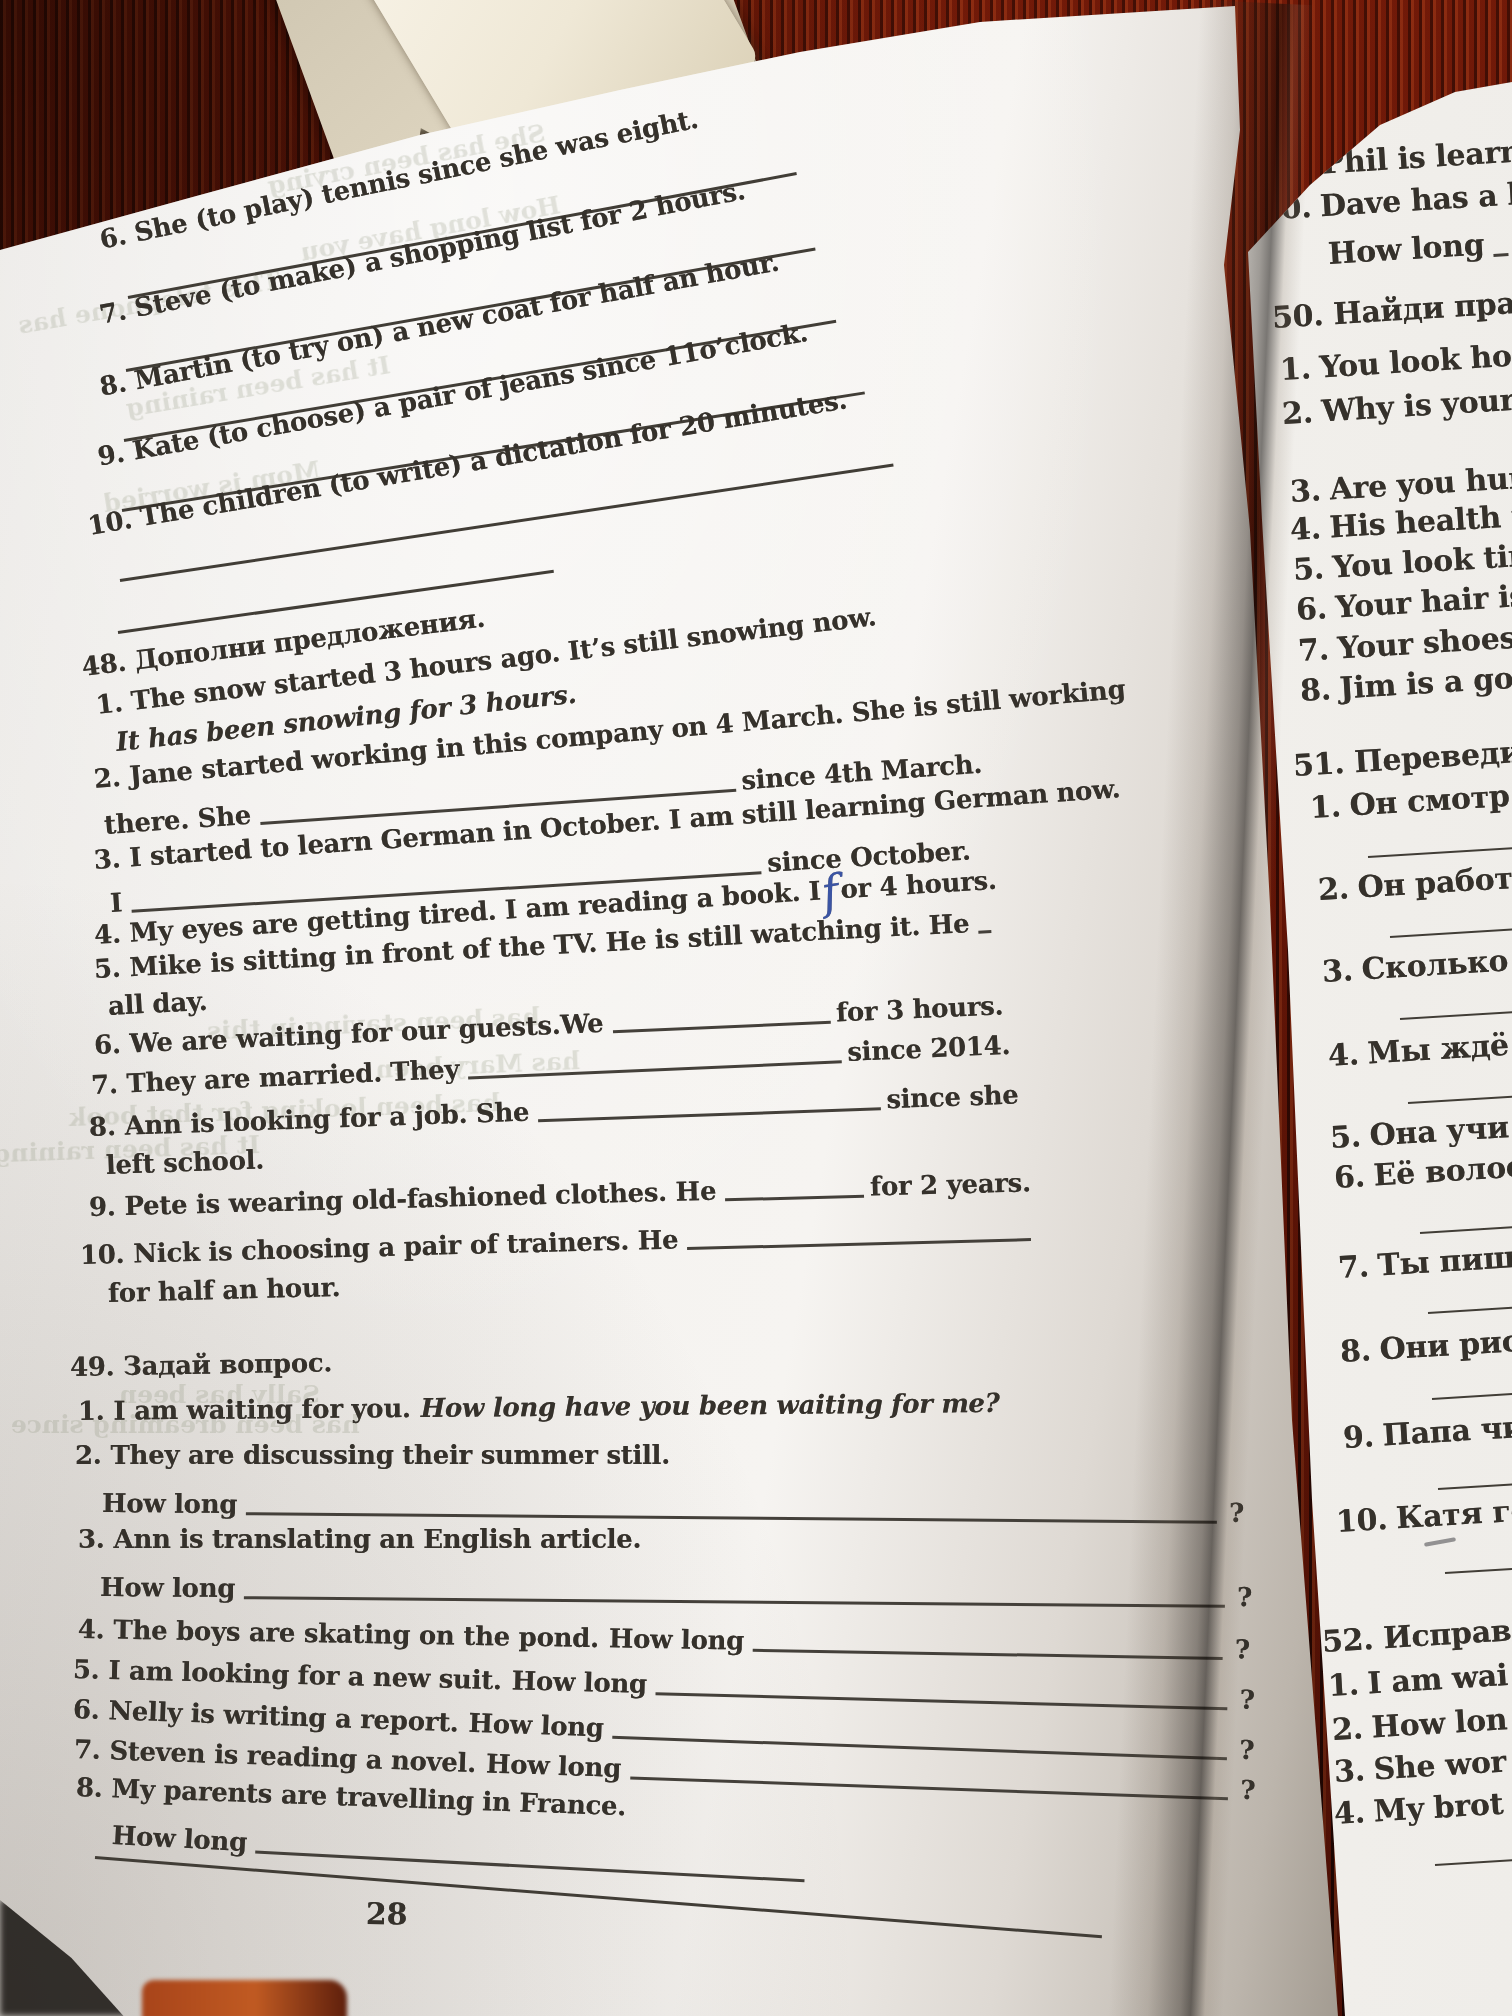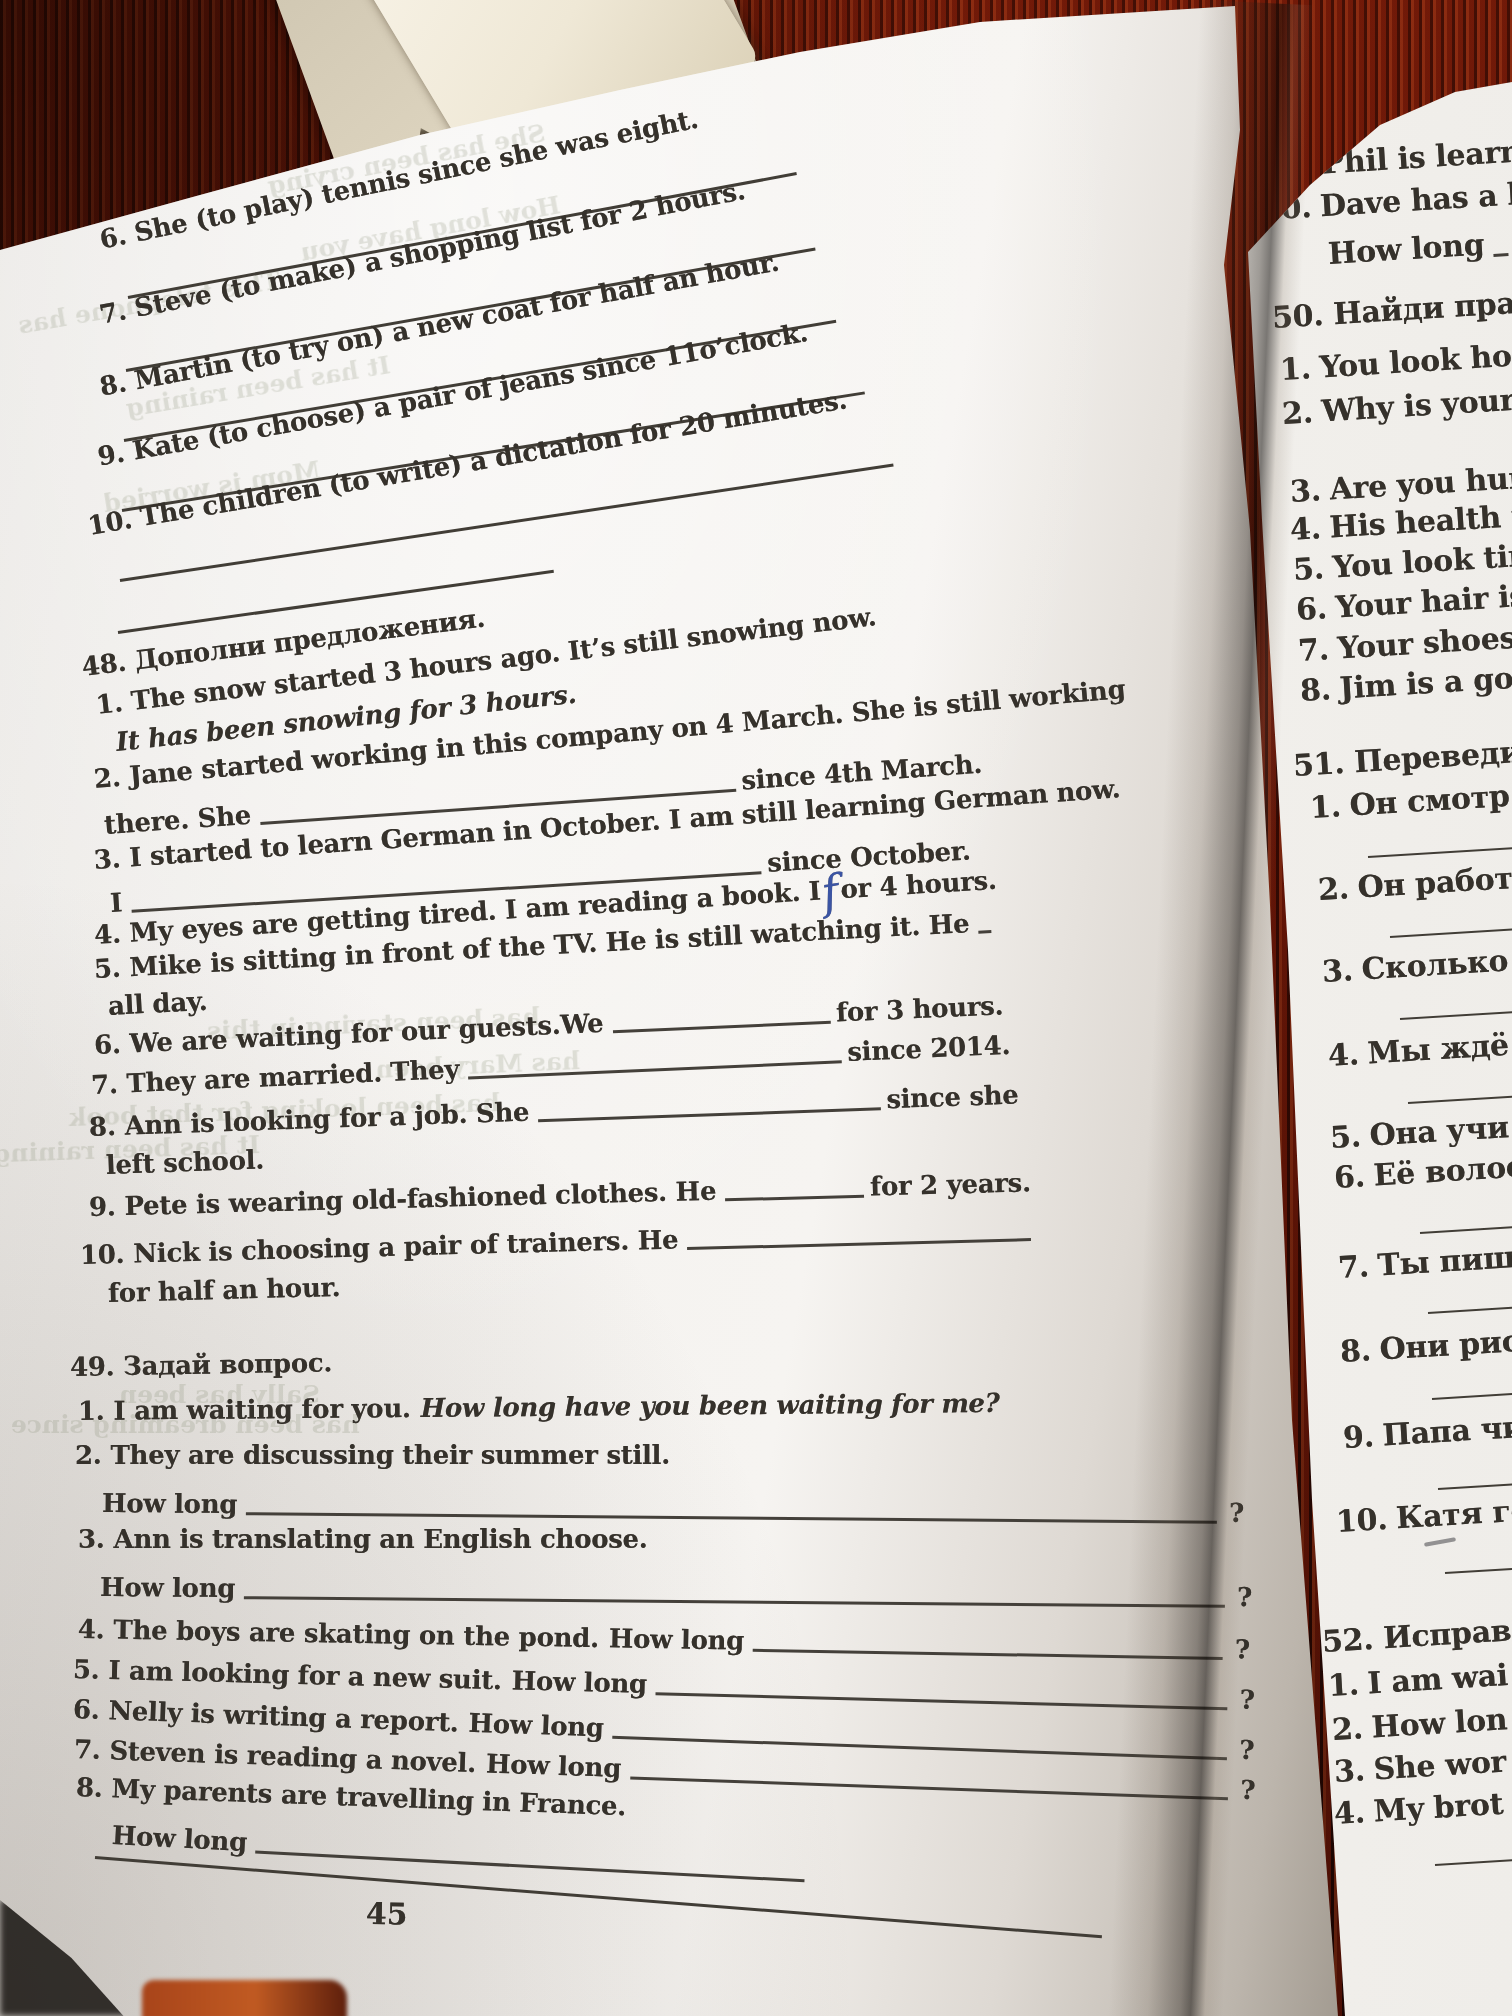--- a/index.html
+++ b/index.html
@@ -302,21 +302,21 @@
       <span class="num">2.</span>
       <span>They are discussing their summer still.</span>
     </div>
     <div class="ln" id="lq2b">
       <span class="bold">How long</span>
       <span class="bl"></span>
       <span class="qm">?</span>
     </div>
     <div class="ln" id="lq3">
       <span class="num">3.</span>
-      <span>Ann is translating an English choose.</span>
+      <span>Ann is translating an English article.</span>
     </div>
     <div class="ln" id="lq3b">
       <span class="bold">How long</span>
       <span class="bl"></span>
       <span class="qm">?</span>
     </div>
     <div class="ln" id="lq4">
       <span class="num">4.</span>
       <span>The boys are skating on the pond.</span>
       <span class="hl">How long</span>
@@ -348,21 +348,21 @@
       <span class="num">8.</span>
       <span>My parents are travelling in France.</span>
     </div>
     <div class="ln" id="lq8b">
       <span class="bold">How long</span>
       <span class="bl"></span>
     </div>
     <div class="abl" id="lb49"></div>
 
     <div class="ln pagenum" id="lpn">
-      <span>45</span>
+      <span>28</span>
     </div>
   </div>
 
   <div class="page right-page">
     <div class="rln" id="rp9">
       <span class="num">9.</span>
       <span>Phil is learn</span>
     </div>
     <div class="rln" id="rp10">
       <span class="num">10.</span>

